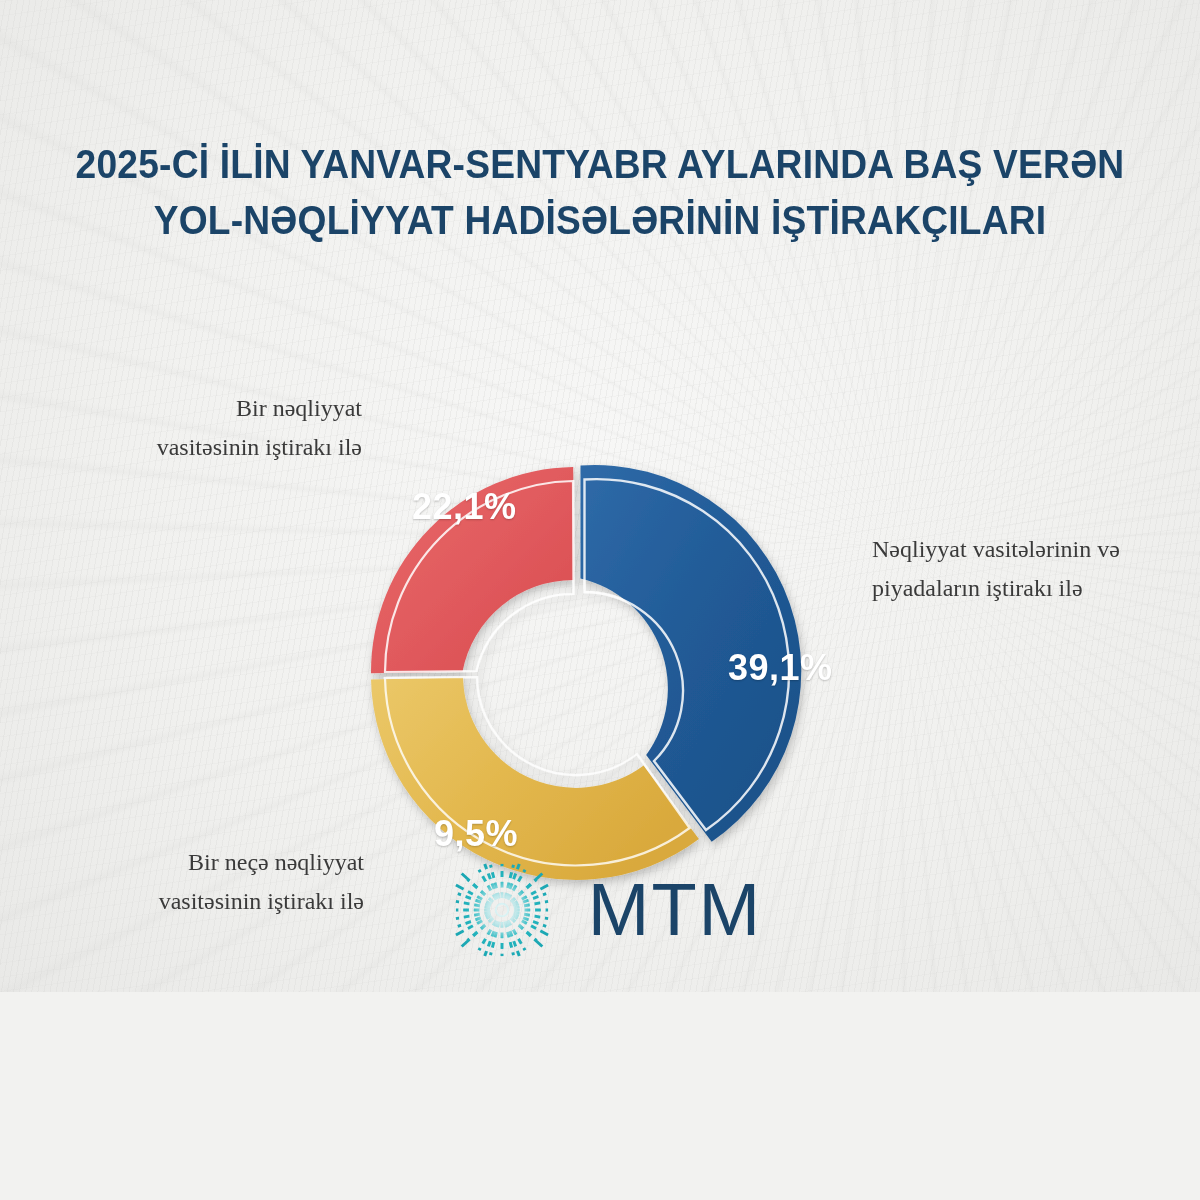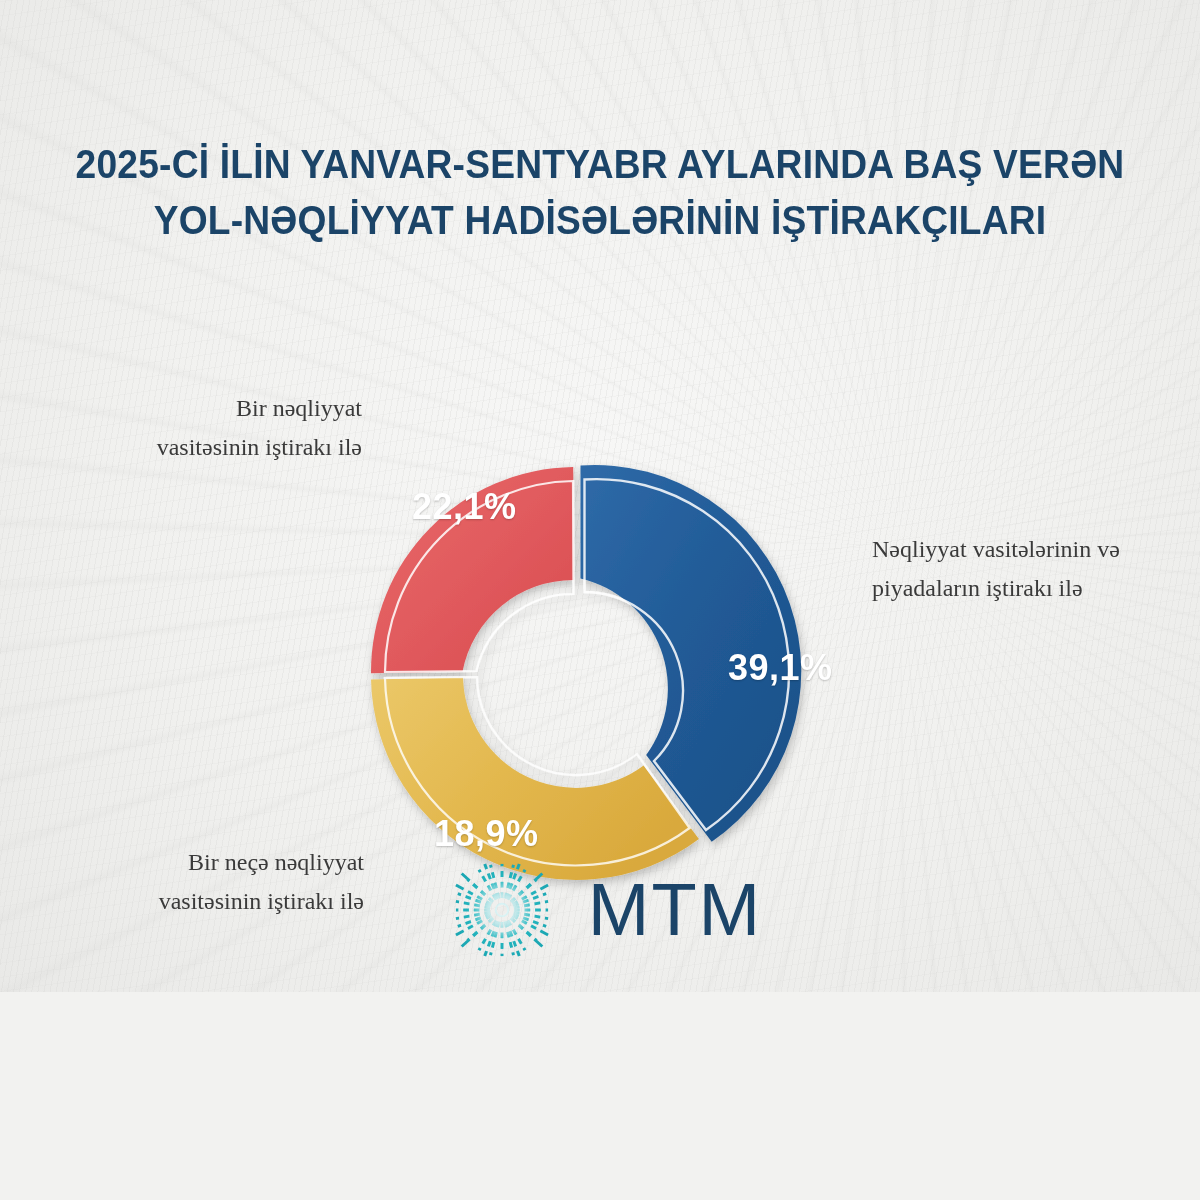--- a/index.html
+++ b/index.html
@@ -206,21 +206,21 @@
                  Z"></path>
         <path fill="none" stroke="#ffffff" stroke-opacity="0.85" stroke-width="2.2" d="M 75.0 265.0
                  A 191 191 0 0 1 263.0 74.0
                  L 263.5 187.0
                  A 99 99 0 0 0 166.5 264.0
                  Z"></path>
       </g>
     </svg>
 
     <div class="slice-pct" id="pct-blue">39,1%</div>
-    <div class="slice-pct" id="pct-yellow">18,9%</div>
+    <div class="slice-pct" id="pct-yellow">9,5%</div>
     <div class="slice-pct" id="pct-red">22,1%</div>
 
     <div class="cat-label" id="label-vehicles-pedestrians">
       <span>Nəqliyyat vasitələrinin və</span>
       <span>piyadaların iştirakı ilə</span>
     </div>
 
     <div class="cat-label" id="label-one-vehicle">
       <span>Bir nəqliyyat</span>
       <span>vasitəsinin iştirakı ilə</span>

